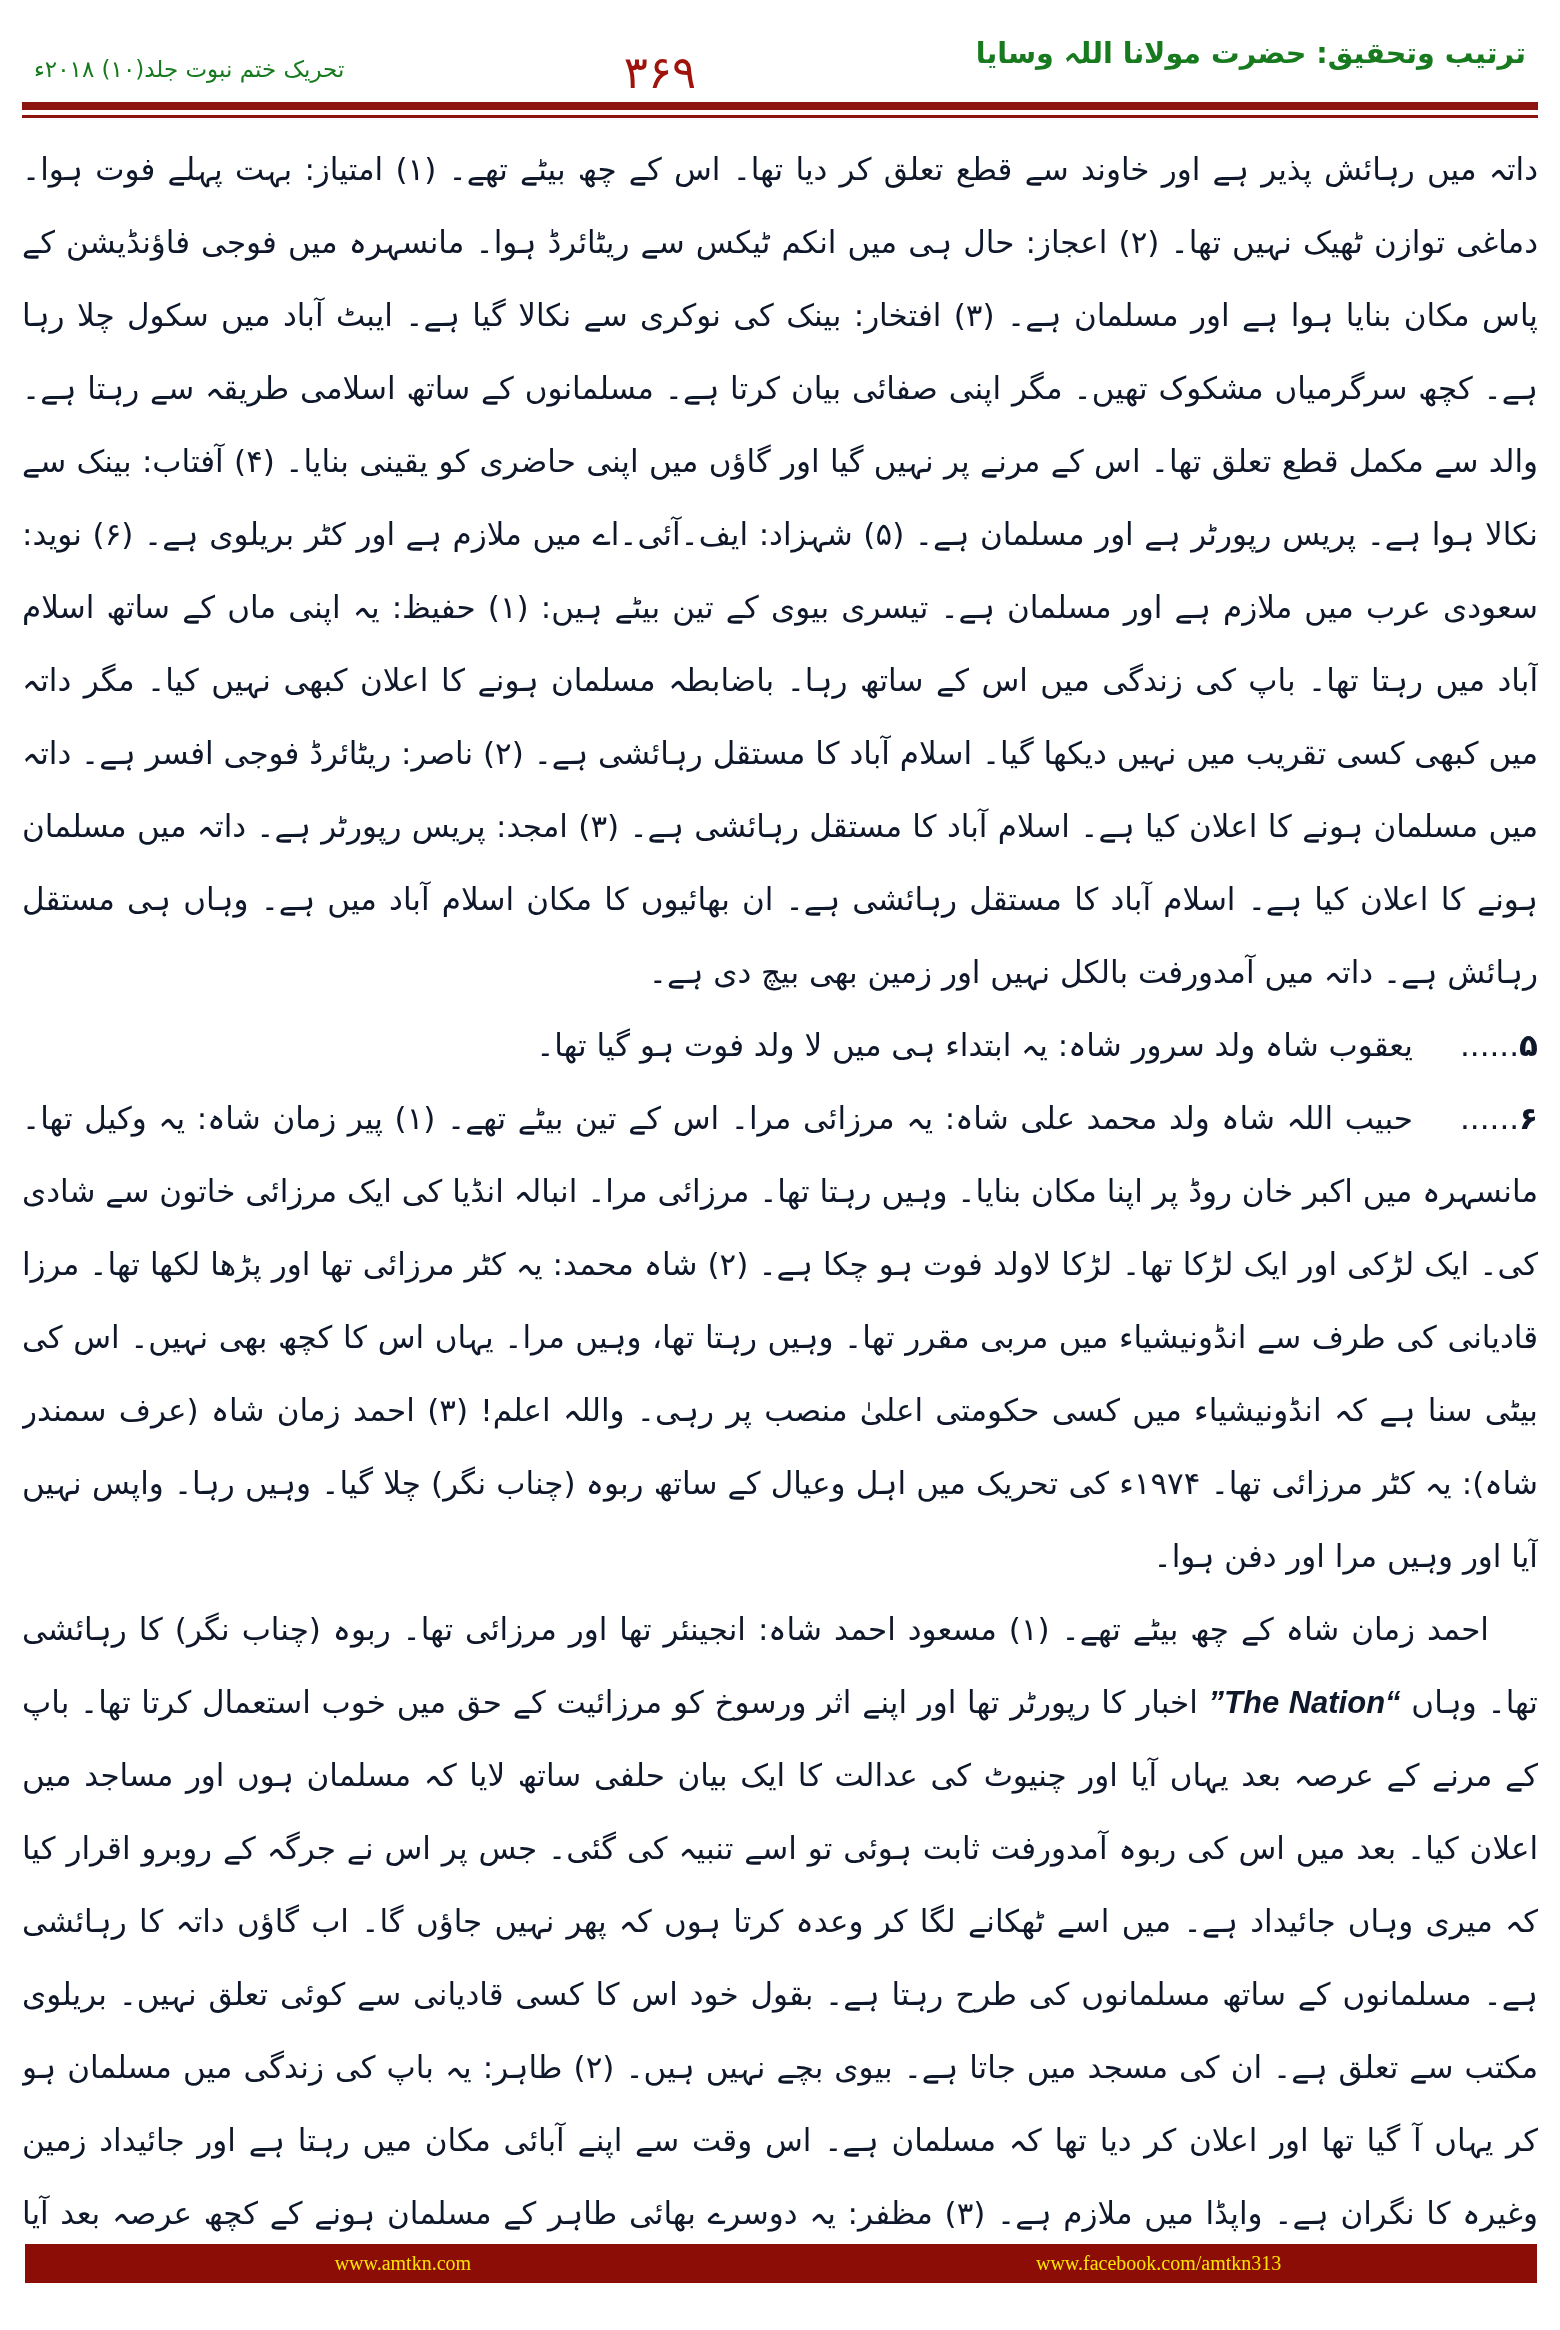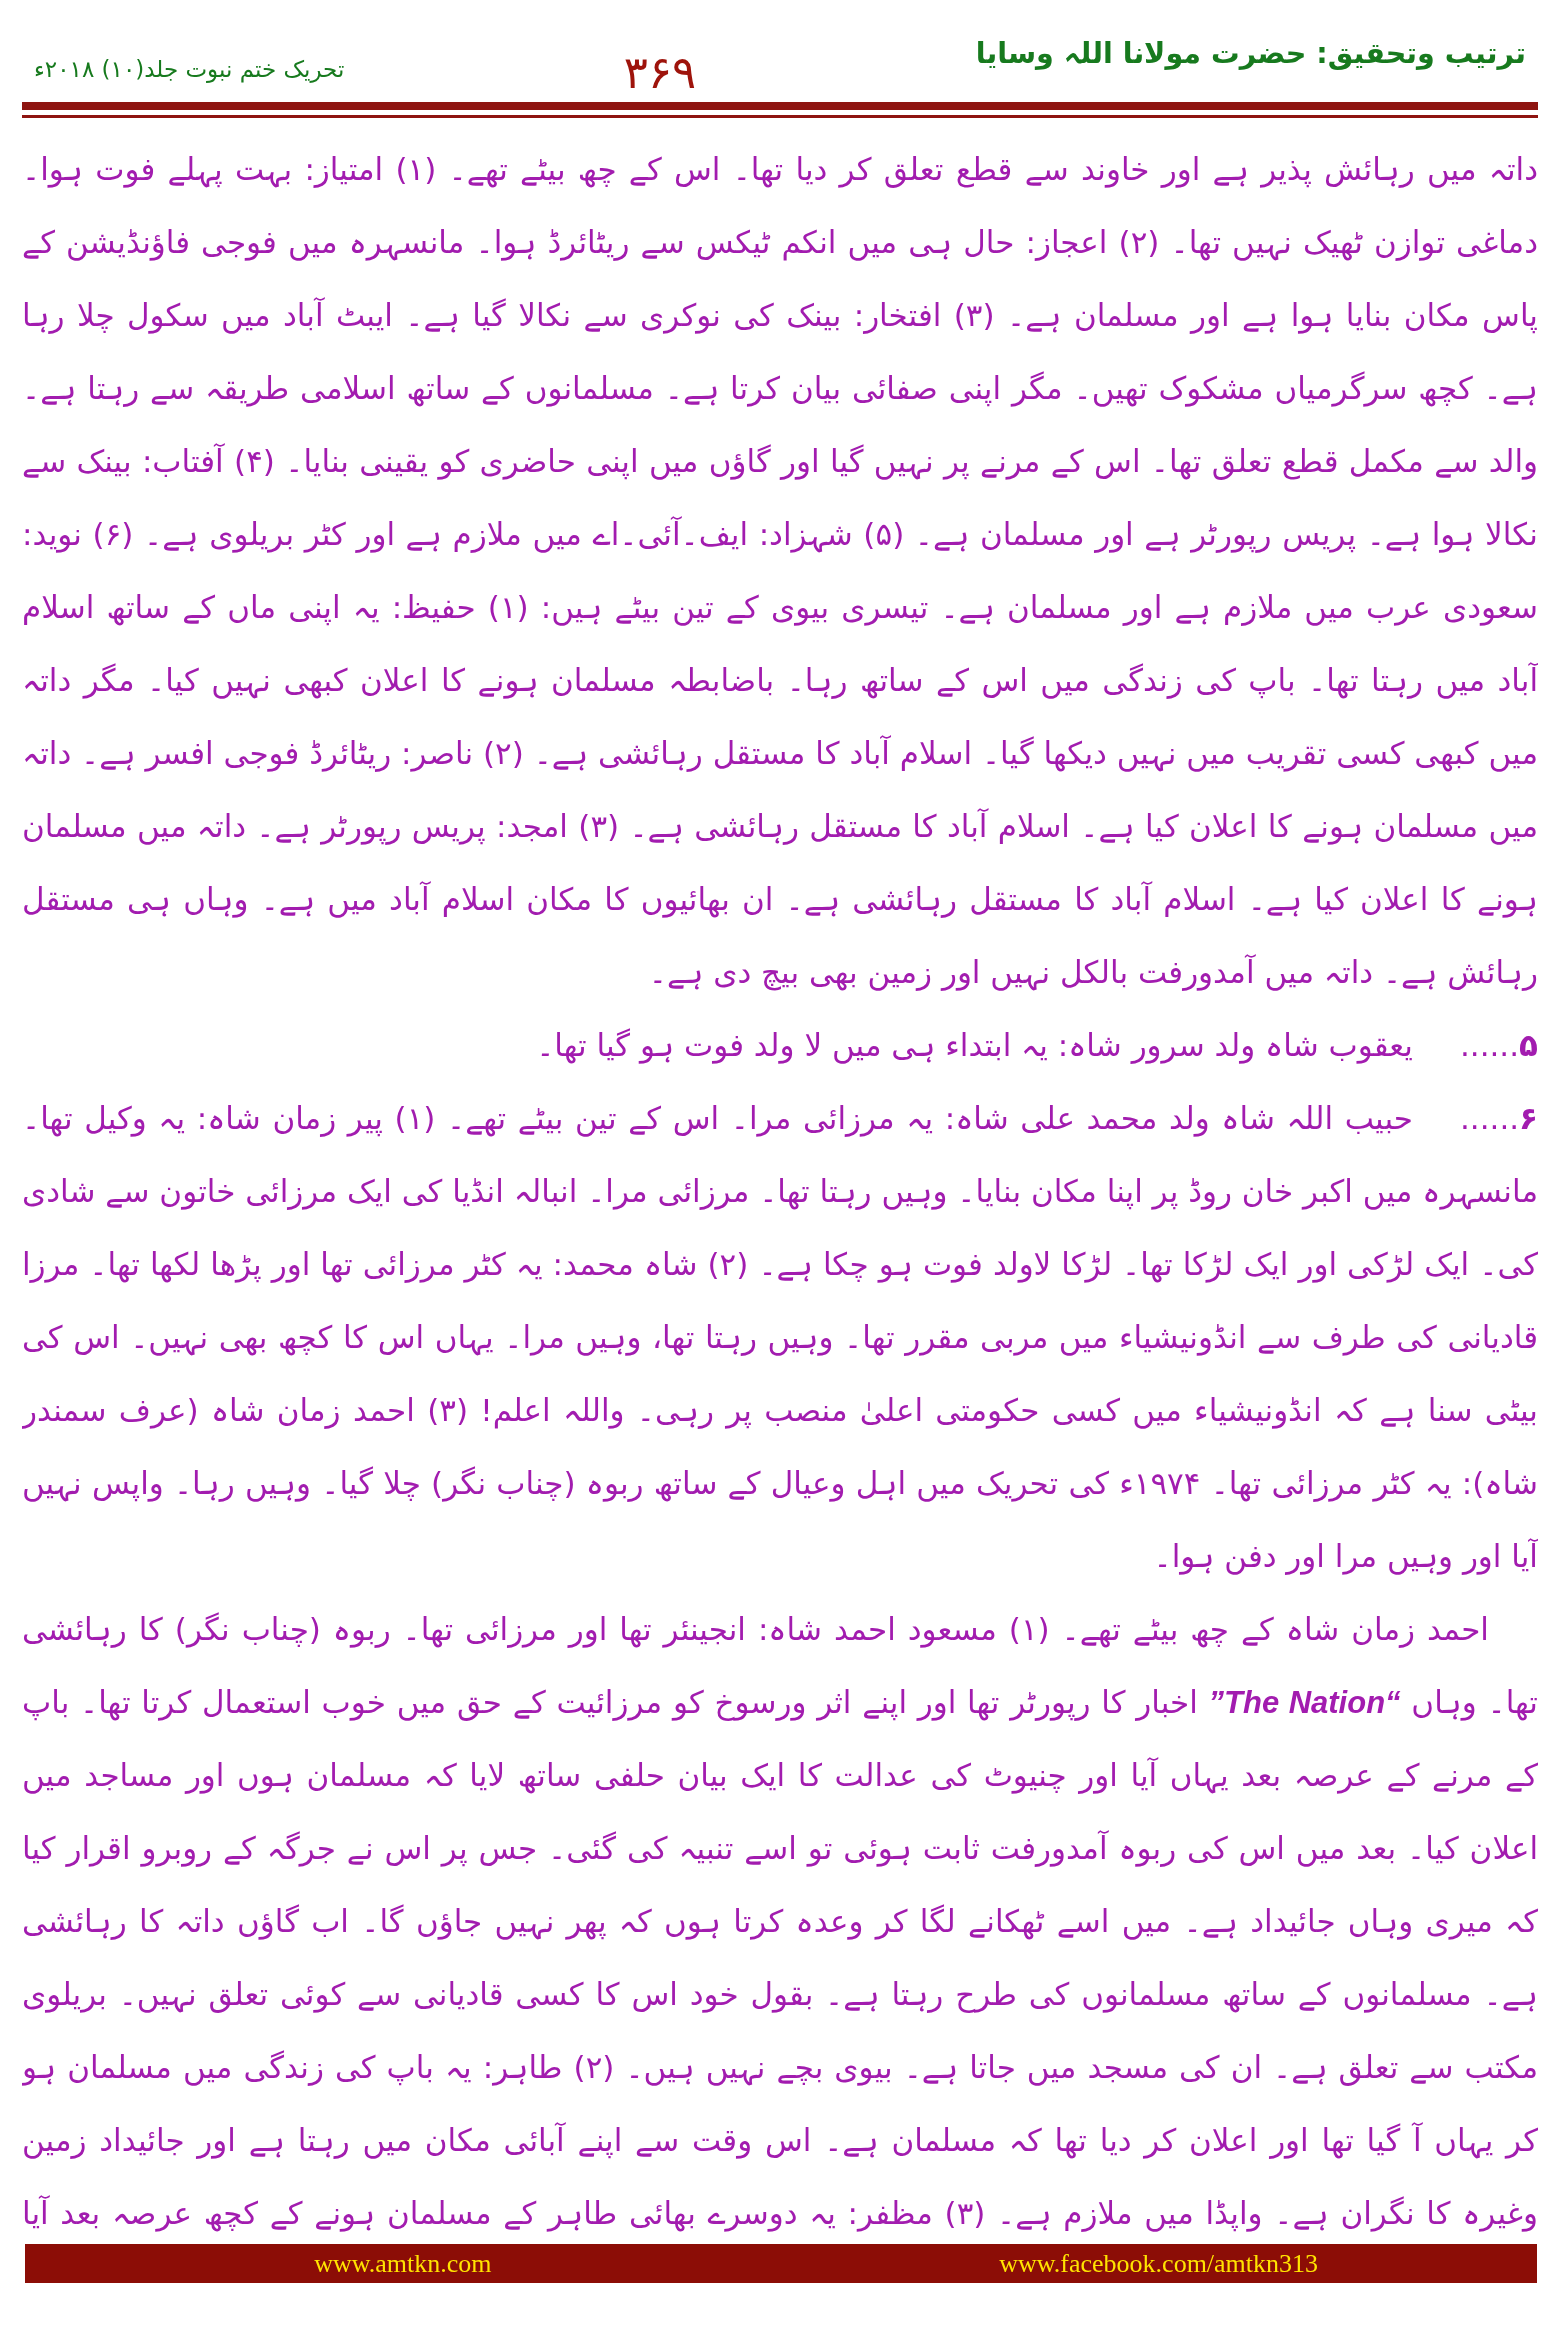--- a/index.html
+++ b/index.html
@@ -41,39 +41,39 @@
   }
   .rule{position:absolute;left:22px;right:22px;background:var(--rule);}
   .rule-thick{top:102px;height:8.4px;}
   .rule-thin{top:115px;height:3.4px;}
   
   .body{
     position:absolute;top:133px;left:22px;right:22px;height:2099px;
     overflow:hidden;
     direction:rtl;
     text-align:justify;
-    font-size:31px;line-height:73px;color:#a21caf;
+    font-size:31px;line-height:73px;color:#0f172a;
   }
   .para{margin:0;padding:0;}
   .para.indent{text-indent:49px;}
   .item-num{font-weight:bold;}
   .item-dots{letter-spacing:1.7px;}
   .item-gap{display:inline-block;width:47px;}
   .latin{
     direction:ltr;unicode-bidi:embed;
     font-family:Liberation Sans, sans-serif;
     font-weight:bold;font-style:italic;
   }
   
   .page-footer{
     position:absolute;left:25px;right:23.5px;top:2244px;height:39px;
     background:var(--footer-bar);
     display:flex;align-items:center;
     font-family:"Liberation Serif",serif;
-    font-size:26px;
+    font-size:20px;
     direction:ltr;
   }
   .page-footer>div{flex:1;text-align:center;white-space:nowrap;}
   .footer-website,.footer-facebook{color:var(--footer-link-yellow);}
   .footer-email{color:var(--footer-email-white);}
 </style>
 </head>
 <body>
 
 <div class="page">

